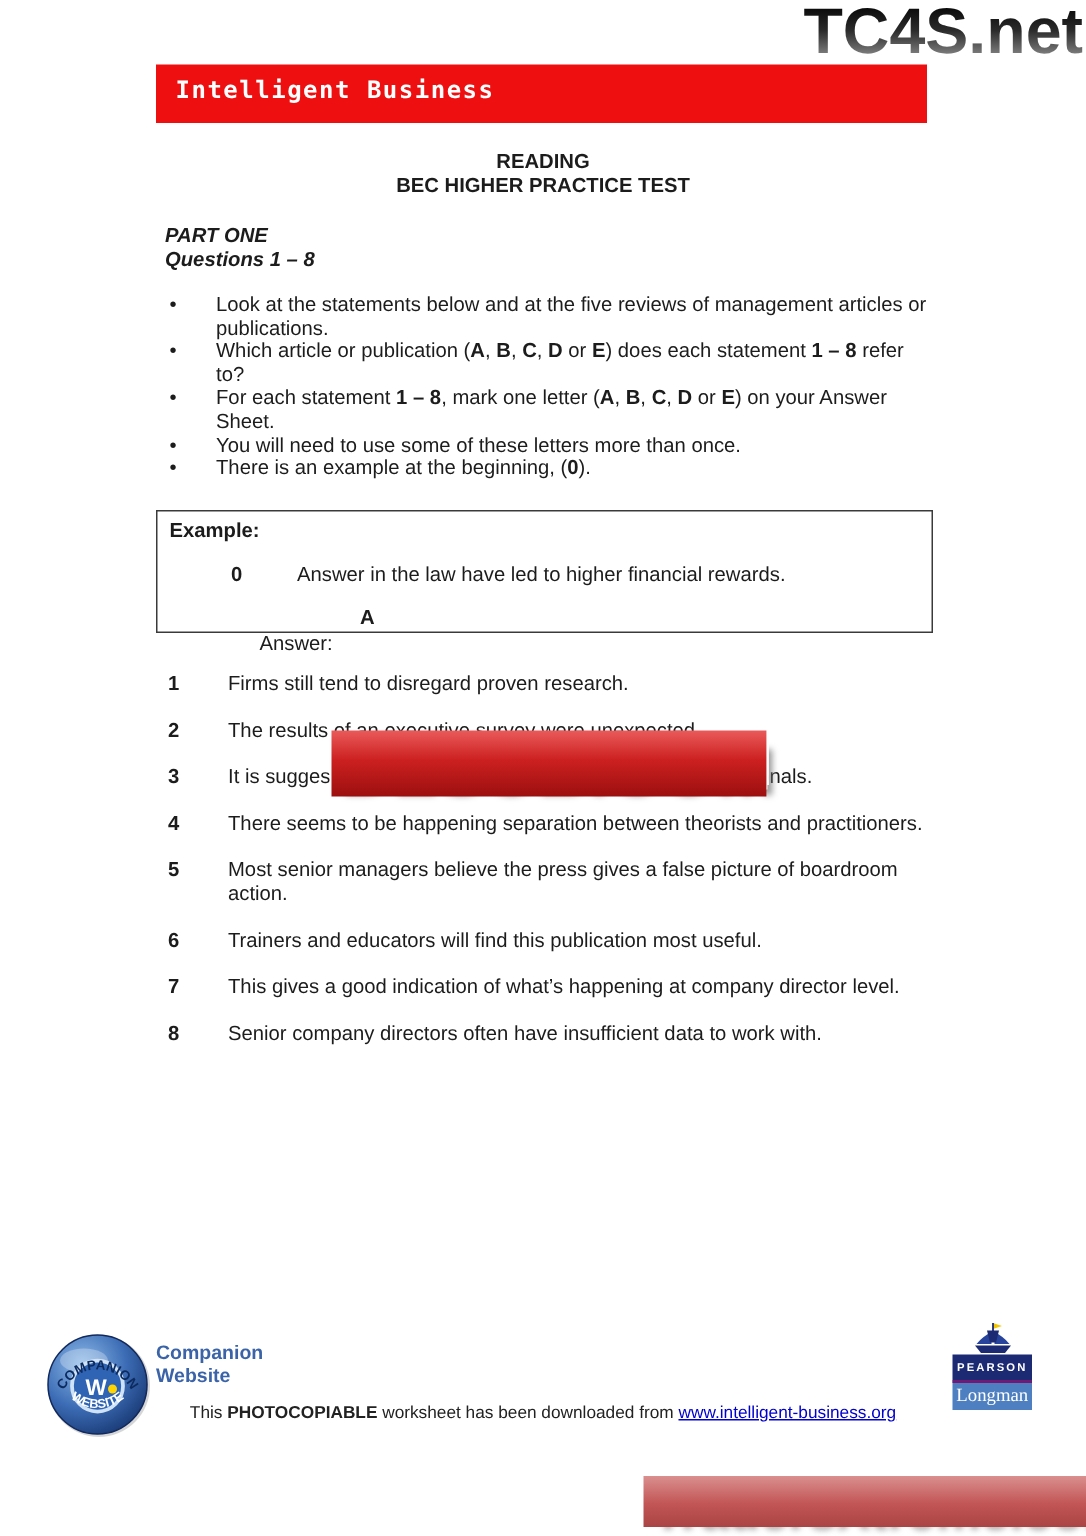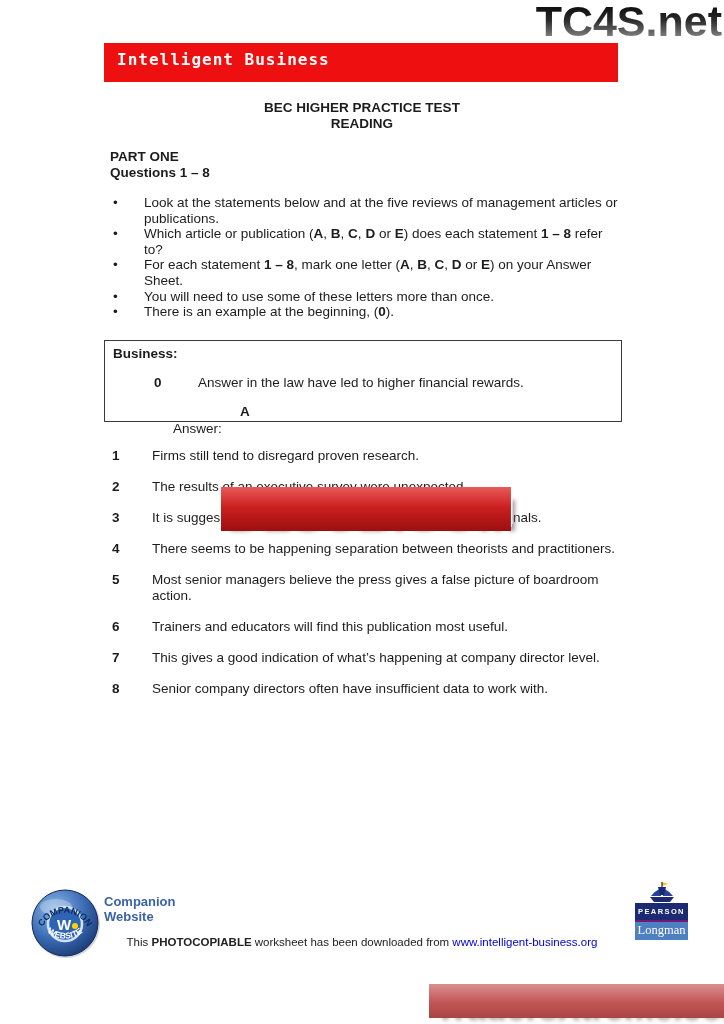--- a/index.html
+++ b/index.html
@@ -13,28 +13,28 @@
         -webkit-background-clip:text;background-clip:text;color:transparent;}
 
   
   .banner{position:absolute;left:104px;top:43px;width:514px;height:39px;background:#ee1010;}
   .banner .brand{position:absolute;left:13px;top:7px;font-family:"DejaVu Sans Mono",monospace;
         font-weight:bold;font-size:16px;color:#fff;letter-spacing:1px;}
 
   .title{position:absolute;left:0;top:100px;width:724px;text-align:center;
         font-weight:bold;font-size:13.5px;line-height:15.5px;}
 
-  .part{position:absolute;left:110px;top:149px;font-weight:bold;font-size:13.5px;line-height:16px;}
+  .part{position:absolute;left:110px;top:149px;font-weight:bold;font-size:13.5px;line-height:16px;font-style:italic;}
 
   .instructions{position:absolute;left:104px;top:195px;width:522px;font-size:13.5px;line-height:15.6px;}
   .instr{display:flex;}
   .instr .dot{width:40px;padding-left:9px;box-sizing:border-box;}
   .instr .txt{white-space:pre-line;width:478px;}
   .b{font-weight:bold;}
-  .lnk{color:#0000cc;margin-top:20px;}
+  .lnk{color:#0000cc;text-decoration:underline;margin-top:20px;}
 
   .examplebox{position:absolute;left:104px;top:340px;width:518px;height:82px;
         border:1.5px solid #3a3a3a;box-sizing:border-box;font-size:13.5px;}
   .ex-label{position:absolute;left:8px;top:5px;font-weight:bold;}
   .ex-num{position:absolute;left:49px;top:34px;font-weight:bold;}
   .ex-text{position:absolute;left:93px;top:34px;}
   .ex-ans-label{position:absolute;left:48px;top:80px;margin-left:20px;}
   .ex-ans{position:absolute;left:135px;top:63px;font-weight:bold;}
 
   .statements{position:absolute;left:104px;top:448px;width:522px;font-size:13.5px;line-height:15.5px;}
@@ -74,22 +74,22 @@
 
 <div id="page">
 
   <div class="tc4s">TC4S.net</div>
 
   <div class="banner">
     <span class="brand">Intelligent Business</span>
   </div>
 
   <div class="title">
+    <div>READING</div>
     <div>BEC HIGHER PRACTICE TEST</div>
-    <div>READING</div>
   </div>
 
   <div class="part">
     <div>PART ONE</div>
     <div>Questions 1 – 8</div>
   </div>
 
   <div class="instructions">
     <div class="instr">
       <span class="dot">•</span>
@@ -110,21 +110,21 @@
       <span class="dot">•</span>
       <span class="txt"><span>You will need to use some of these letters more than once.</span></span>
     </div>
     <div class="instr">
       <span class="dot">•</span>
       <span class="txt"><span>There is an example at the beginning, (</span><span class="b">0</span><span>).</span></span>
     </div>
   </div>
 
   <div class="examplebox">
-    <span class="ex-label">Business:</span>
+    <span class="ex-label">Example:</span>
     <span class="ex-num">0</span>
     <span class="ex-text">Answer in the law have led to higher financial rewards.</span>
     <span class="ex-ans-label">Answer:</span>
     <span class="ex-ans">A</span>
   </div>
 
   <div class="statements">
     <div class="strow">
       <span class="num">1</span>
       <span class="stxt">Firms still tend to disregard proven research.</span>

